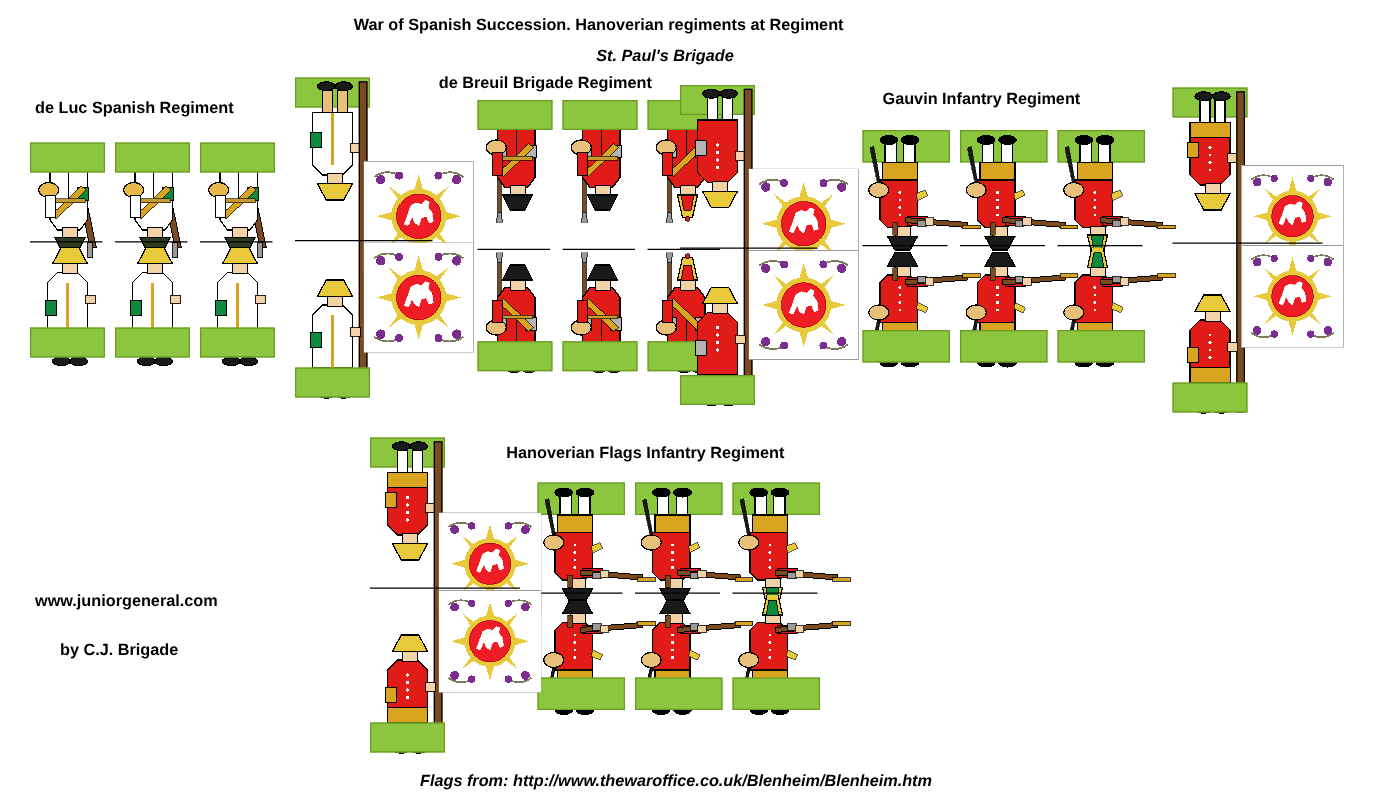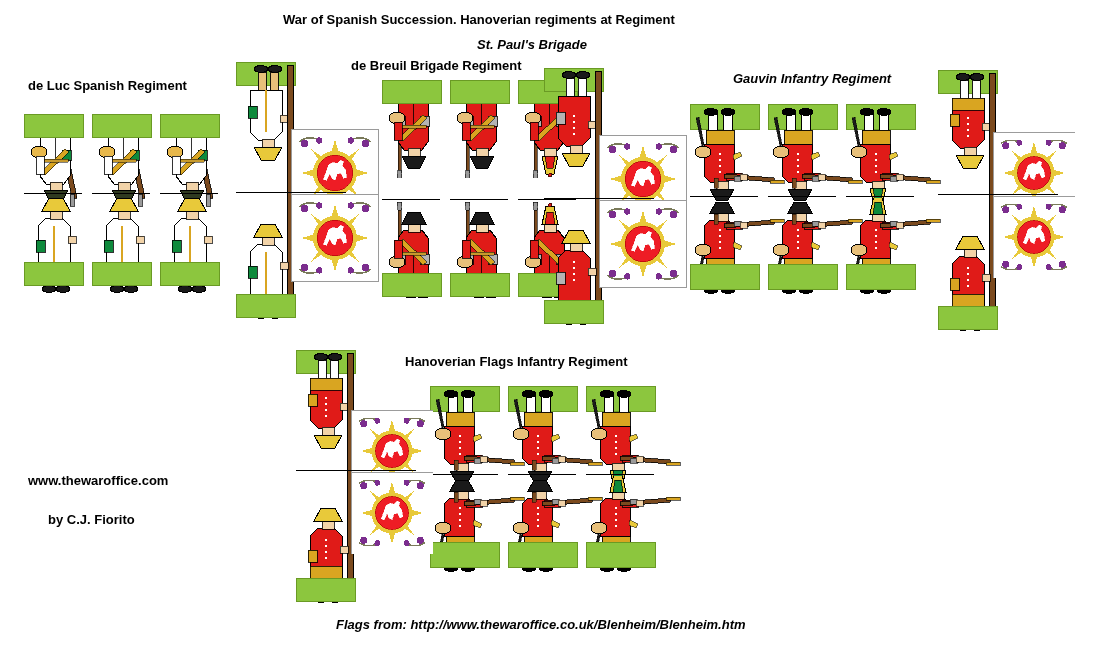--- a/index.html
+++ b/index.html
@@ -21,25 +21,25 @@
   .flagpanel svg{display:block;shape-rendering:crispEdges;}
 </style>
 </head>
 <body>
 
 <div class="abs ttl" style="left:283px;top:12px;">War of Spanish Succession. Hanoverian regiments at Regiment</div>
 <div class="abs ttl-it" style="left:477px;top:37px;">St. Paul's Brigade</div>
 
 <div class="abs ttl" style="left:28px;top:78px;">de Luc Spanish Regiment</div>
 <div class="abs ttl" style="left:351px;top:58px;">de Breuil Brigade Regiment</div>
-<div class="abs ttl" style="left:733px;top:71px;font-style:italic;">Gauvin Infantry Regiment</div>
+<div class="abs ttl" style="left:706px;top:71px;">Gauvin Infantry Regiment</div>
 <div class="abs ttl" style="left:405px;top:354px;">Hanoverian Flags Infantry Regiment</div>
 
-<div class="abs credit" style="left:28px;top:473px;">www.thewaroffice.com</div>
-<div class="abs credit" style="left:48px;top:512px;">by C.J. Fiorito</div>
+<div class="abs credit" style="left:28px;top:473px;">www.juniorgeneral.com</div>
+<div class="abs credit" style="left:48px;top:512px;">by C.J. Brigade</div>
 <div class="abs foot" style="left:336px;top:617px;font-style:italic;">Flags from: http://www.thewaroffice.co.uk/Blenheim/Blenheim.htm</div>
 
 <svg width="0" height="0" style="position:absolute" aria-hidden="true">
 <defs>
 
 <g id="ms-white">
 
   <rect x="26" y="74" width="7" height="18" fill="#fff" stroke="#000" stroke-width="1"></rect>
   <rect x="37" y="74" width="7" height="18" fill="#fff" stroke="#000" stroke-width="1"></rect>
 

